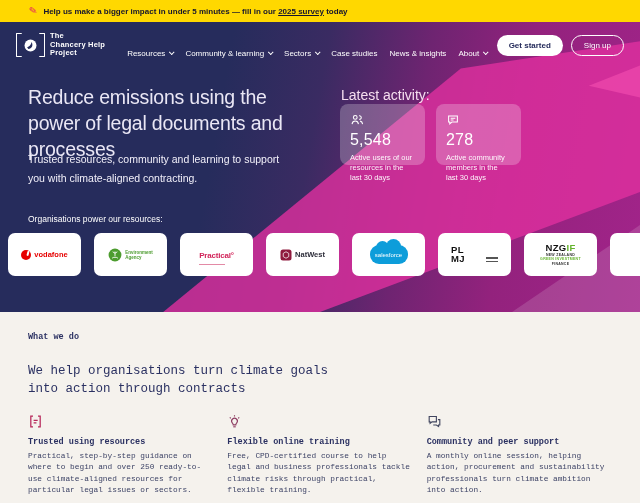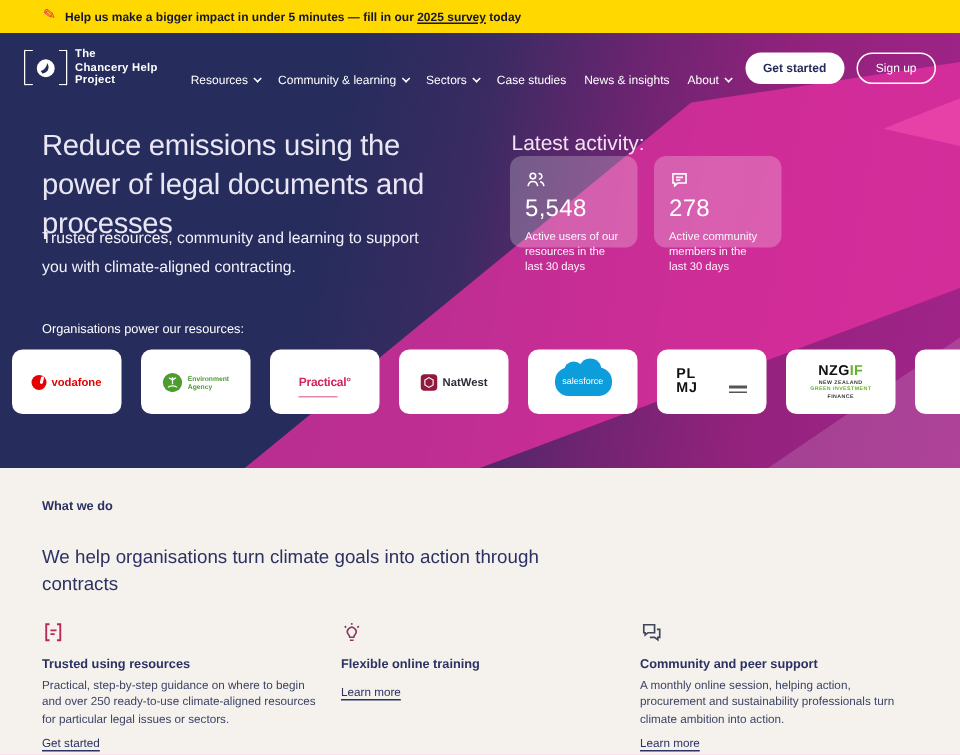--- a/index.html
+++ b/index.html
@@ -79,21 +79,21 @@
   .plmj-t { font-size:9.5px; font-weight:bold; color:#111; line-height:8.5px; letter-spacing:.5px; }
   .plmj-bars { display:flex; flex-direction:column; gap:2px; margin-bottom:1px; }
   .plmj-bars i { display:block; width:12px; height:1.4px; background:#555; }
   .nzgif { text-align:center; }
   .nzgif-top { font-size:9.5px; font-weight:bold; letter-spacing:.3px; color:#111; line-height:10px; }
   .nzgif-top .grn { color:#64B32C; }
   .nzgif-sub { font-size:3.5px; line-height:4.2px; font-weight:bold; letter-spacing:.3px; color:#333; }
   .nzgif-sub .grn { color:#64B32C; }
 
   
-  .section { height:191px; background:#F5F2ED; padding:20px 28px 0; }
+  .section { height:191px; background:#F5F2ED; padding:20px 28px 0;font-family:Liberation Mono, monospace; }
   .wwd-label { font-size:8.5px; font-weight:bold; color:#2B3162; }
   .wwd-heading { margin-top:20px; width:332px; font-size:12.5px; font-weight:500; line-height:18px; color:#2B3162; }
   .features { display:flex; gap:14px; margin-top:16px; }
   .feature { width:188px; }
   .f-icon { height:15px; margin-bottom:8px; }
   .f-title { font-size:8.5px; font-weight:bold; color:#2B3162; margin-bottom:4px; }
   .f-desc { font-size:7.8px; line-height:11.4px; color:#3D4366; }
   .f-link { display:inline-block; margin-top:3px; font-size:7.8px; color:#2B3162;
     text-decoration:underline; text-underline-offset:2px; cursor:pointer; }
 </style>
@@ -263,20 +263,21 @@
 
     <div class="feature">
       <div class="f-icon">
         <svg width="15" height="15" viewBox="0 0 24 24" fill="none" stroke="#8C3A60" stroke-width="1.8">
           <path d="M12 2v2M4.5 5.5L6 7M19.5 5.5L18 7"></path>
           <path d="M8.3 14.2a4.6 4.6 0 1 1 7.4 0c-.8.9-1.6 1.7-1.6 3.1h-4.2c0-1.4-.8-2.2-1.6-3.1z"></path>
           <path d="M10 20.5h4"></path>
         </svg>
       </div>
       <div class="f-title">Flexible online training</div>
+      <div class="f-desc">Free, CPD-certified course to help legal and business professionals tackle climate risks through practical, flexible training.</div>
       <a class="f-link">Learn more</a>
     </div>
 
     <div class="feature">
       <div class="f-icon">
         <svg width="15" height="15" viewBox="0 0 24 24" fill="none" stroke="#41465F" stroke-width="1.8">
           <path d="M3.5 4h11.5v8.5H8L5 15v-2.5H3.5z"></path>
             <path d="M17.5 9h3v8.5h-2V20l-3.5-2.5H10"></path>
         </svg>
       </div>

